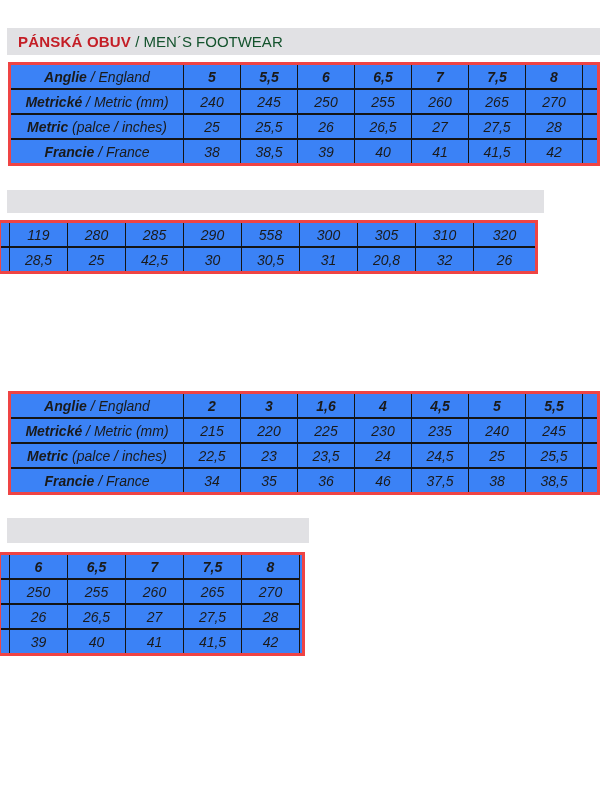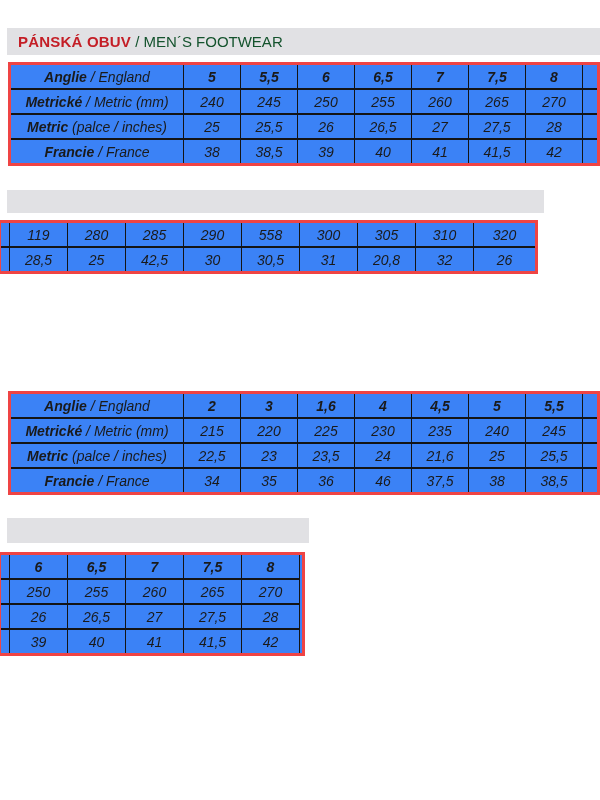--- a/index.html
+++ b/index.html
@@ -186,21 +186,21 @@
           <td class="val-cell">240</td>
           <td class="val-cell">245</td>
           <td class="tail-cell"></td>
         </tr>
         <tr>
           <td class="label-cell"><b>Metric</b> (palce / inches)</td>
           <td class="val-cell">22,5</td>
           <td class="val-cell">23</td>
           <td class="val-cell">23,5</td>
           <td class="val-cell">24</td>
-          <td class="val-cell">21,6</td>
+          <td class="val-cell">24,5</td>
           <td class="val-cell">25</td>
           <td class="val-cell">25,5</td>
           <td class="tail-cell"></td>
         </tr>
         <tr>
           <td class="label-cell"><b>Francie</b> / France</td>
           <td class="val-cell">34</td>
           <td class="val-cell">35</td>
           <td class="val-cell">36</td>
           <td class="val-cell">46</td>

